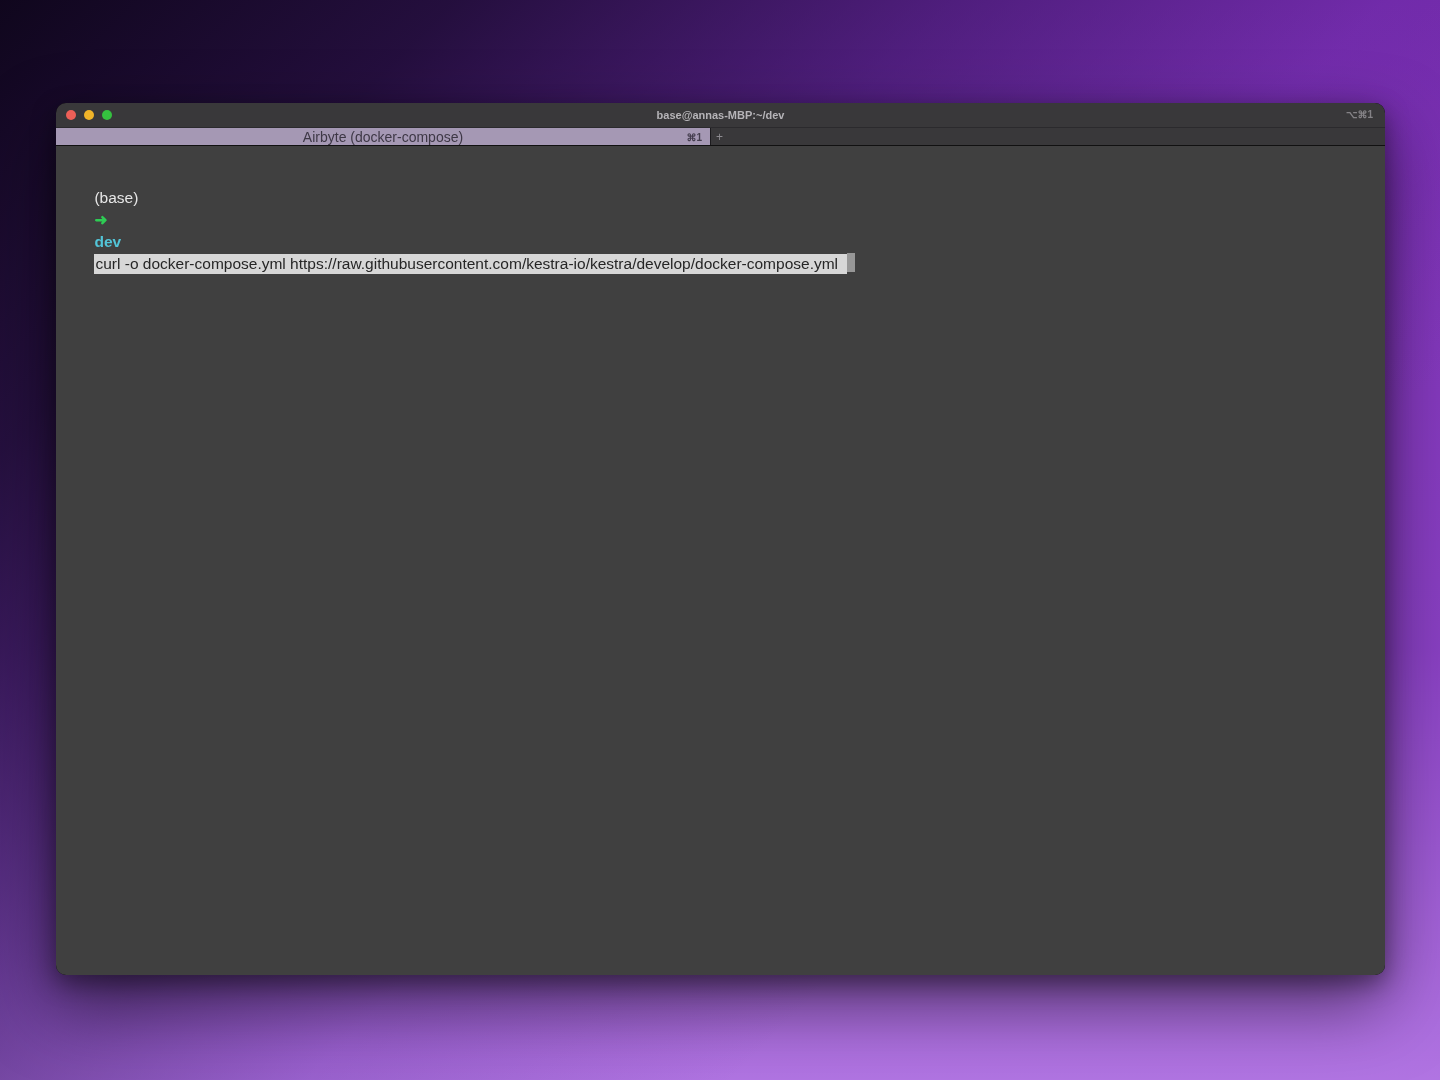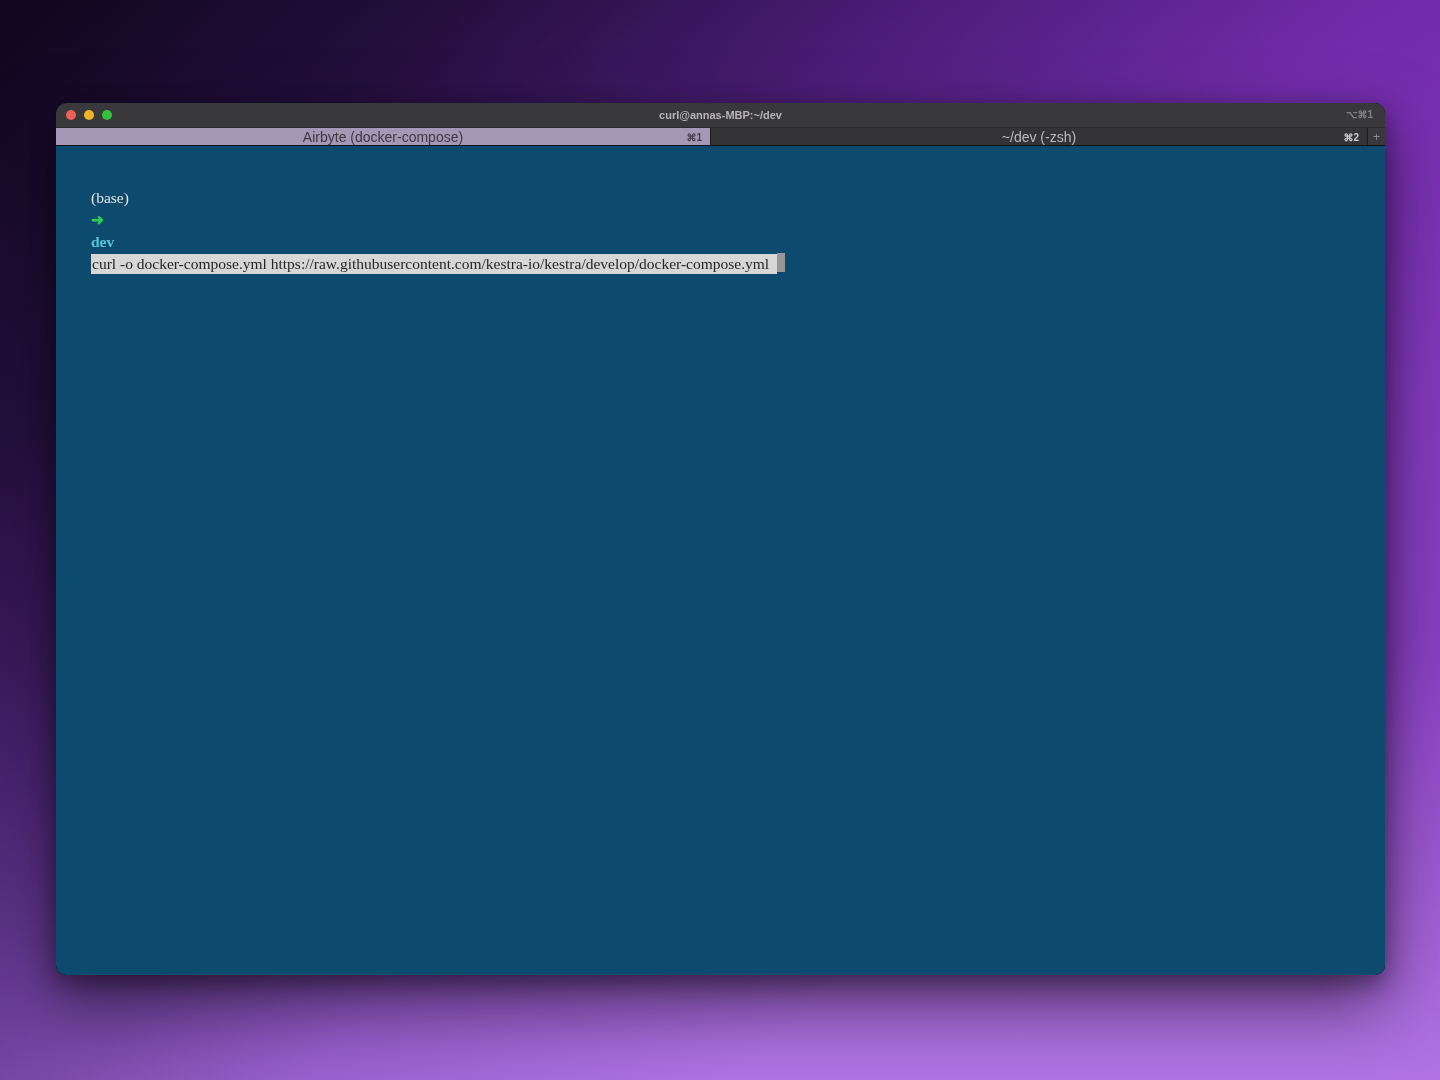--- a/index.html
+++ b/index.html
@@ -130,23 +130,23 @@
     display: flex;
     align-items: center;
     justify-content: center;
     font-size: 12px;
     color: #8d8b90;
   }
 
   
   .terminal {
     flex: 1 1 auto;
-    background: #0c4a6e;
+    background: #404040;
     padding: 19px 4px;
-    font-family: Liberation Serif, serif;
+    font-family: Liberation Sans, sans-serif;
     font-size: 15.5px;
     line-height: 22px;
     color: #e4e4e4;
   }
   .line { white-space: pre; }
   .env   { color: #e6e6e6; margin-right: 1ch; }
   .arrow { color: #2ecc54; font-weight: bold; margin-right: 2ch; }
   .dir   { color: #52c5d8; font-weight: bold; margin-right: 1ch; }
   .cmd   {
     background: #d7d7d7;
@@ -167,32 +167,28 @@
 
 <div class="desktop">
   <div class="window">
 
     <div class="titlebar">
       <div class="traffic-lights">
         <span class="light red"></span>
         <span class="light yellow"></span>
         <span class="light green"></span>
       </div>
-      <div class="title">curl@annas-MBP:~/dev</div>
+      <div class="title">base@annas-MBP:~/dev</div>
       <div class="title-shortcut">⌥⌘1</div>
     </div>
 
     <div class="tabbar">
       <div class="tab active">
         <span class="tab-label">Airbyte (docker-compose)</span>
         <span class="tab-shortcut">⌘1</span>
-      </div>
-      <div class="tab inactive">
-        <span class="tab-label">~/dev (-zsh)</span>
-        <span class="tab-shortcut">⌘2</span>
       </div>
       <div class="newtab">
         <span>+</span>
       </div>
     </div>
 
     <div class="terminal">
       <div class="line">
         <span class="env">(base)</span>
         <span class="arrow">➜</span>

